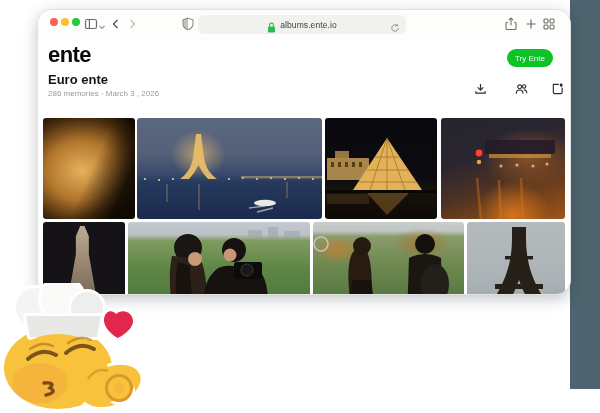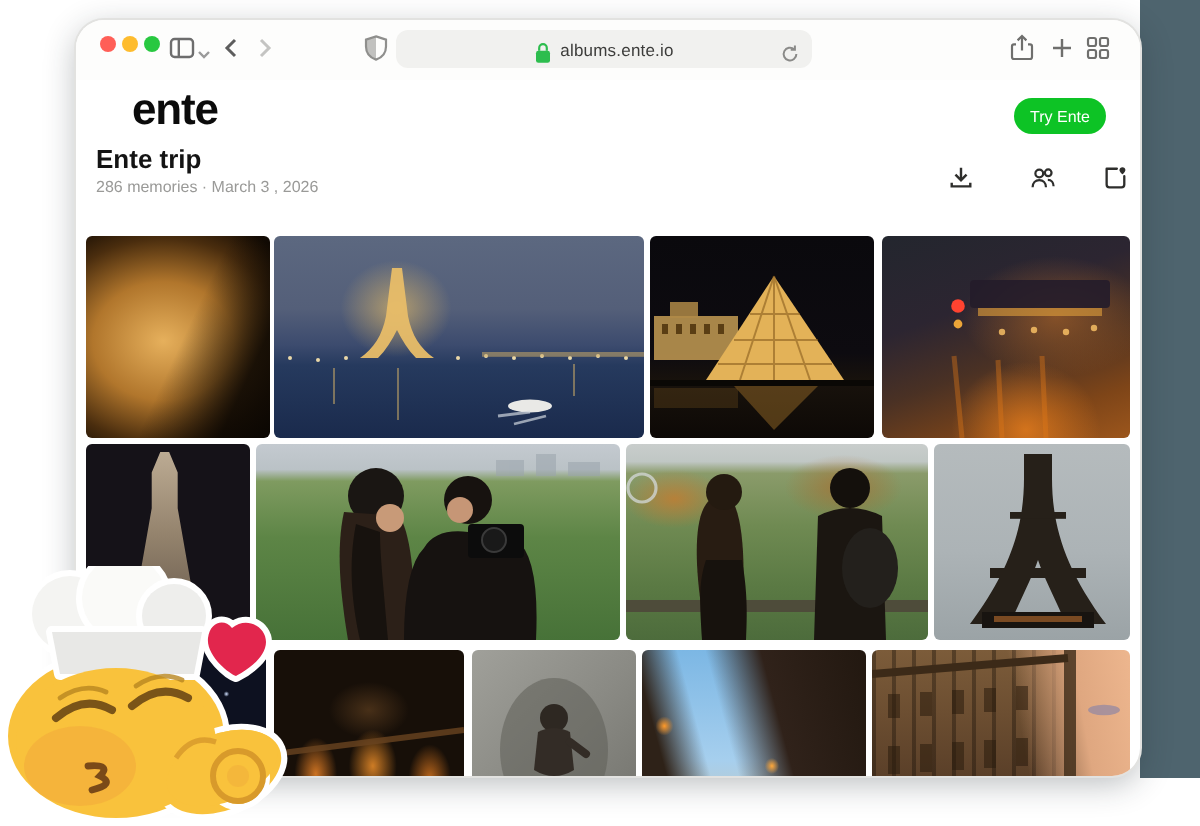--- a/index.html
+++ b/index.html
@@ -6,21 +6,21 @@
   body{
     width:600px;height:413px;position:relative;overflow:hidden;
     background:#ffffff;font-family:"Liberation Sans",sans-serif;
     -webkit-font-smoothing:antialiased;
   }
   
   .backdrop-strip{position:absolute;left:570px;top:0;width:30px;height:389px;background:#4e646e;}
 
   
   .window{
-    position:absolute;left:38px;top:10px;width:532px;height:378px;
+    position:absolute;left:38px;top:10px;width:532px;height:284px;
     background:#fff;border-radius:14px;overflow:hidden;z-index:2;
     box-shadow:0 0 0 1px #e2e2e0, 0 4px 16px rgba(30,40,48,.30);
   }
   
   .toolbar{position:absolute;left:0;top:0;width:100%;height:30px;background:#fdfdfc;}
   .dot{position:absolute;top:8px;width:8px;height:8px;border-radius:50%;}
   .dot.red{left:12px;background:#ff5f57;}
   .dot.yellow{left:23px;background:#febc2e;}
   .dot.green{left:34px;background:#28c840;}
   .tb-icon{position:absolute;top:6px;width:14px;height:16px;color:#6d6d6d;}
@@ -35,21 +35,21 @@
   .i-tabs{left:504px;color:#6f6f6d;}
   .addressbar{
     position:absolute;left:160px;top:5px;width:208px;height:19px;border-radius:6px;
     background:#f1f1ef;display:flex;align-items:center;justify-content:center;gap:4px;
   }
   .addressbar .lock{width:9px;height:11px;flex:0 0 auto;}
   .addressbar .url{font-size:8.5px;color:#3d3d3b;letter-spacing:.1px;}
   .addressbar .reload{position:absolute;right:6px;top:4px;width:10px;height:11px;color:#8a8a88;}
 
   
-  .logo{position:absolute;left:28px;top:32px;font-size:22px;font-weight:800;letter-spacing:-0.6px;color:#0b0b0b;}
+  .logo{position:absolute;left:10px;top:32px;font-size:22px;font-weight:800;letter-spacing:-0.6px;color:#0b0b0b;}
   .try-btn{
     position:absolute;left:469px;top:39px;width:46px;height:18px;border-radius:9px;border:none;
     background:#0dc325;color:#fff;font-size:8px;font-weight:400;font-family:"Liberation Sans",sans-serif;
     display:flex;align-items:center;justify-content:center;cursor:pointer;
   }
   .album-title{position:absolute;left:10px;top:62px;font-size:13px;font-weight:700;color:#141414;}
   .album-meta{position:absolute;left:10px;top:79px;font-size:8px;color:#9a9a98;}
   .act-icon{position:absolute;top:72px;width:13px;height:14px;color:#2e2e2c;cursor:pointer;}
   .act-icon svg{width:100%;height:100%;}
   .a-download{left:436px;}
@@ -196,21 +196,21 @@
           <rect x="8" y="2" width="4" height="4" rx="1"></rect>
           <rect x="2" y="8" width="4" height="4" rx="1"></rect>
           <rect x="8" y="8" width="4" height="4" rx="1"></rect>
         </svg>
     </span>
   </div>
 
   <div class="logo">ente</div>
   <button class="try-btn">Try Ente</button>
 
-  <div class="album-title">Ente trip</div>
+  <div class="album-title">Euro ente</div>
   <div class="album-meta">286 memories · March 3 , 2026</div>
 
   <span class="act-icon a-download" title="Download album">
     <svg viewBox="0 0 14 14" fill="none" stroke="currentColor" stroke-width="1.3">
         <line x1="7" y1="1.5" x2="7" y2="8"></line>
         <polyline points="4,5.2 7,8.2 10,5.2"></polyline>
         <path d="M2 9.5 V11.5 H12 V9.5"></path>
       </svg>
   </span>
   <span class="act-icon a-people" title="People">

